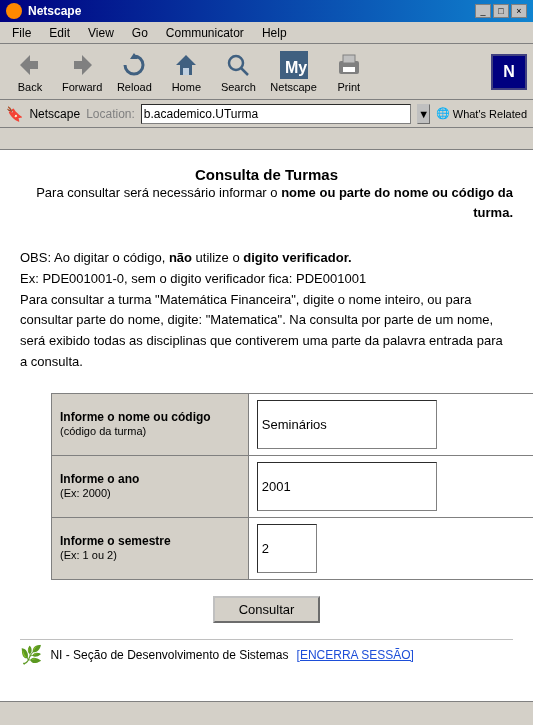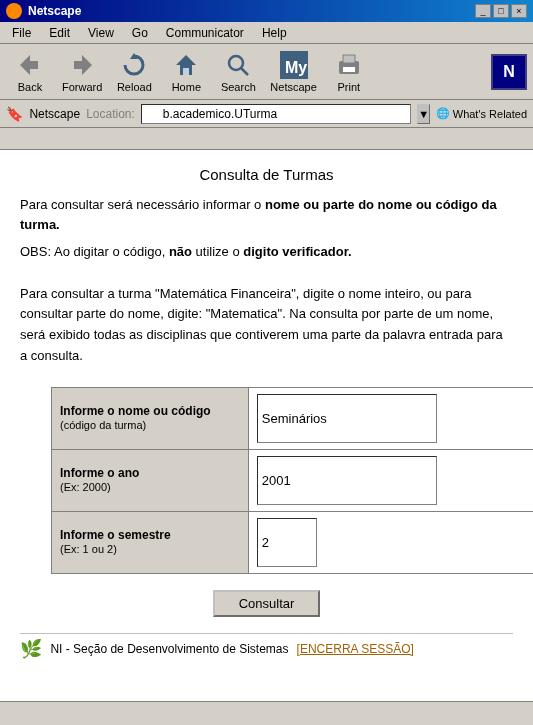--- a/index.html
+++ b/index.html
@@ -121,21 +121,21 @@
       border-bottom: 1px solid #808080;
       height: 28px;
     }
     .bookmarks-icon { font-size: 14px; color: #ff8800; }
     .bookmarks-label { font-size: 12px; }
     .location-input {
       flex: 1;
       height: 20px;
       font-size: 12px;
       border: 1px inset #808080;
-      padding: 0 21px;
+      padding: 0 2px;
       background: white;
     }
     .location-dropdown {
       height: 20px;
       font-size: 11px;
       background: #c0c0c0;
       border: 1px outset #c0c0c0;
       cursor: pointer;
     }
     .whats-related {
@@ -161,28 +161,28 @@
     .content-area {
       background: white;
       padding: 16px 20px;
       overflow-y: auto;
       height: calc(725px - 22px - 22px - 56px - 28px - 22px - 24px);
     }
 
     .page-title {
       text-align: center;
       font-size: 15px;
-      font-weight: normal;
-      margin-bottom: 12px;
+      font-weight: bold;
     }
 
     .intro-text {
       font-size: 13px;
-      margin-bottom: 8px;
+      margin-bottom: 26px;
       line-height: 1.5;
+      text-align: right;
     }
     .intro-text strong { font-weight: bold; }
 
     .obs-section {
       font-size: 13px;
       margin-bottom: 20px;
       line-height: 1.6;
     }
 
     
@@ -236,21 +236,21 @@
       gap: 8px;
       font-size: 12px;
       padding: 4px 0;
       border-top: 1px solid #c0c0c0;
     }
     .footer-logo {
       color: #ff8800;
       font-size: 18px;
     }
     .footer-link {
-      color: #a16207;
+      color: #1d4ed8;
       text-decoration: underline;
       cursor: pointer;
     }
 
     
     .status-bar {
       background: #d4d0c8;
       border-top: 1px solid #808080;
       padding: 2px 6px;
       font-size: 11px;
@@ -370,21 +370,21 @@
 <div class="content-area">
 
   <div class="page-title">Consulta de Turmas</div>
 
   <div class="intro-text">
     <span>Para consultar  será necessário informar o </span><strong>nome ou parte do nome ou código da turma.</strong>
   </div>
 
   <div class="obs-section">
     <span>OBS: Ao digitar o código, </span><strong>não</strong><span> utilize o </span><strong>digito verificador.</strong><br>
-    <br>
+    <span>Ex: PDE001001-0, sem o digito verificador fica: PDE001001</span><br>
     <span>Para consultar a turma "Matemática Financeira", digite o nome inteiro, ou para consultar parte do nome, digite: "Matematica". Na consulta por parte de um nome, será exibido todas as disciplinas que contiverem uma parte da palavra entrada para a consulta.</span>
   </div>
 
   <table class="form-table">
     <tbody>
         <tr>
       <td class="label-cell">
         <strong>Informe o nome ou código</strong><br>
         <span class="label-sub">(código da turma)</span>
       </td>

